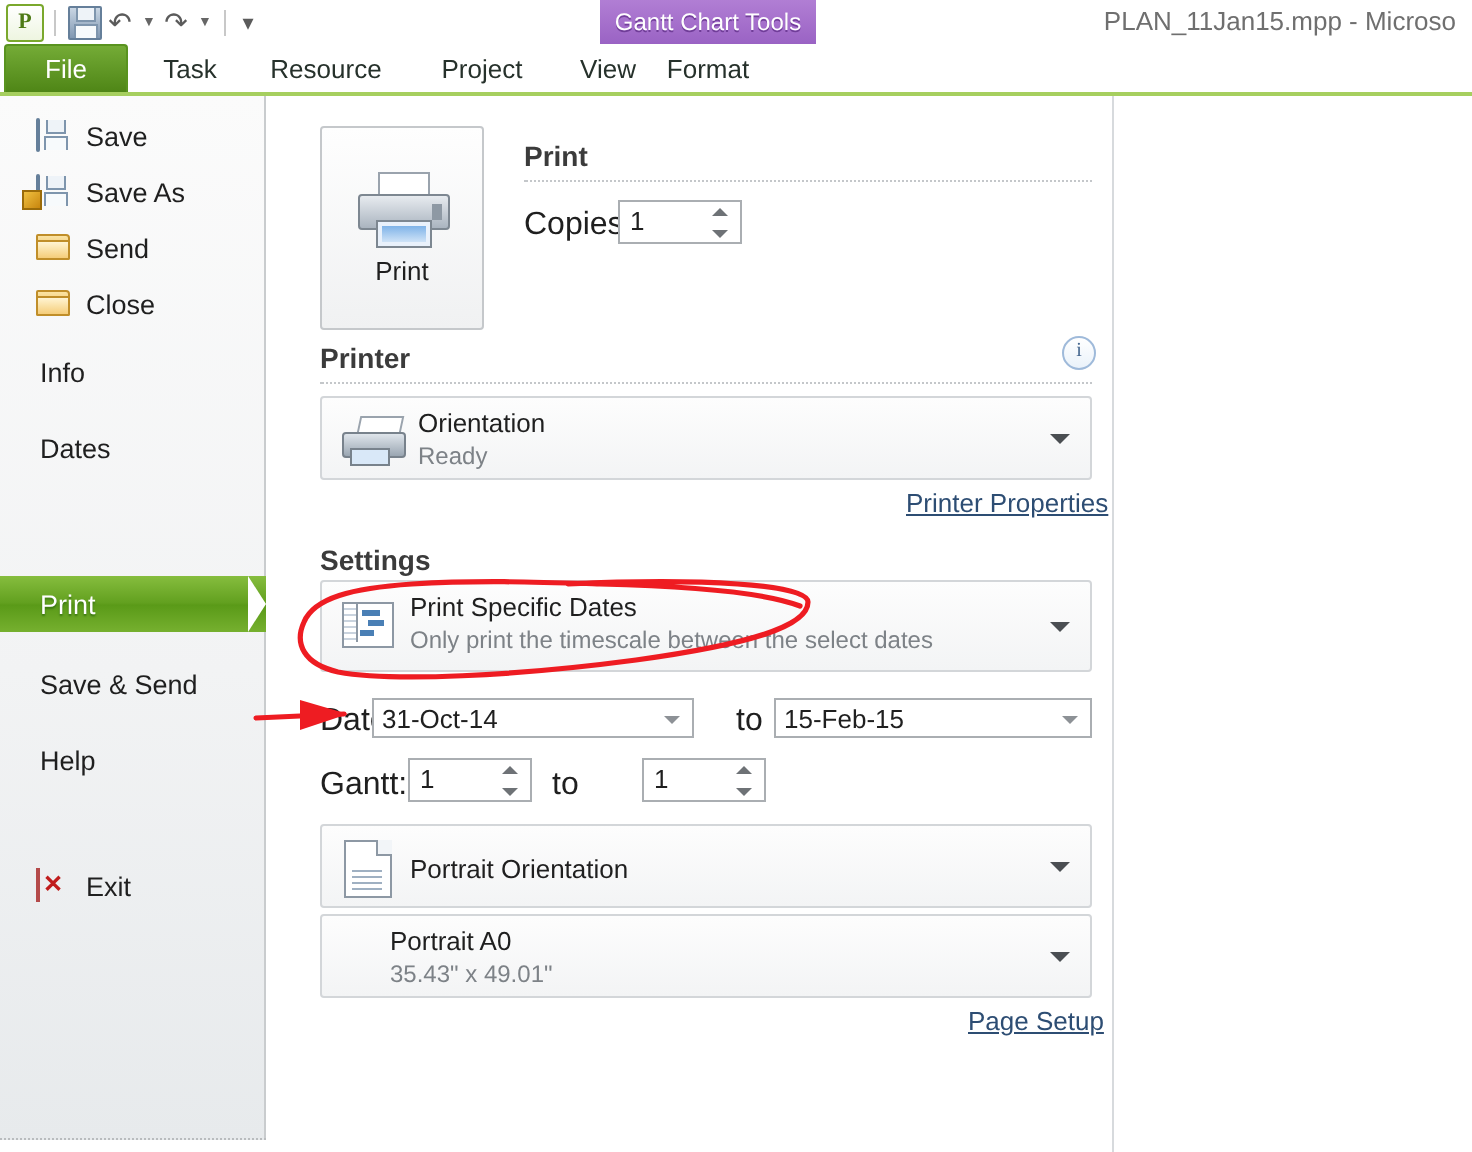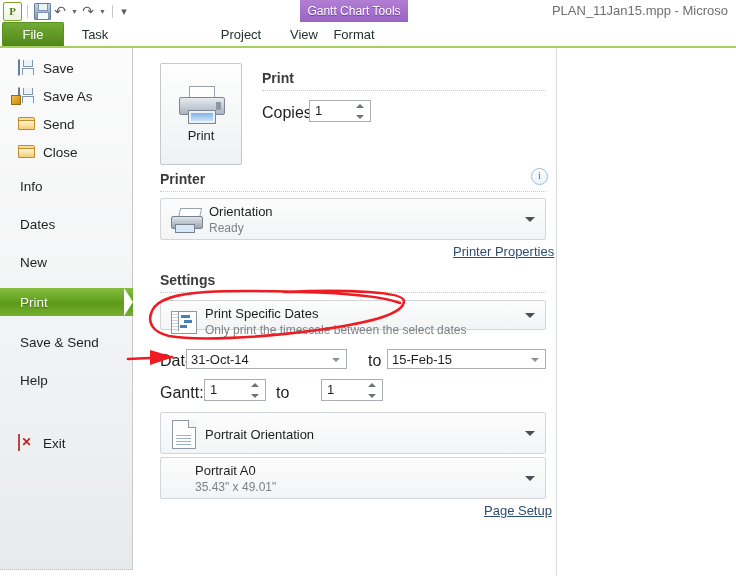--- a/index.html
+++ b/index.html
@@ -171,20 +171,21 @@
 </div>
 
 <div id="ctxtabbody"></div>
 <div id="ctxtab">
   <span>Gantt Chart Tools</span>
 </div>
 
 <div id="ribbon">
   <div class="tab" id="tab-file">File</div>
   <div class="tab" id="tab-task">Task</div>
+  <div class="tab" id="tab-resource">Resource</div>
   <div class="tab" id="tab-project">Project</div>
   <div class="tab" id="tab-view">View</div>
   <div class="tab" id="tab-format">Format</div>
 </div>
 <div id="ribbonline"></div>
 
 <div id="leftnav">
 
   <div class="navitem icon" style="top:6px">
     <span class="ico">
@@ -212,23 +213,20 @@
       <span class="fold"><span class="back"></span><span class="front"></span></span>
     </span>
     <span>Close</span>
   </div>
 
   <div class="navitem" style="top:124px">
     <span>Info</span>
   </div>
   <div class="navitem" style="top:162px">
     <span>Dates</span>
-  </div>
-  <div class="navitem" style="top:200px">
-    <span>New</span>
   </div>
 
   <div class="navitem sel" style="top:240px">
     <span>Print</span>
     <span class="navarrow2"></span>
   </div>
 
   <div class="navitem" style="top:280px">
     <span>Save &amp; Send</span>
   </div>
@@ -278,21 +276,21 @@
   </span>
   <span class="t1" style="left:48px;top:5px">Orientation</span>
   <span class="t2" style="left:48px;top:22px">Ready</span>
   <span class="dn"></span>
 </div>
 <div class="link" style="left:453px;top:244px">Printer Properties</div>
 
 <div class="sechead" style="left:160px;top:272px">Settings</div>
 <div class="secrule" style="left:160px;top:292px;width:386px"></div>
 
-<div class="combo" style="left:160px;top:300px;width:386px;height:30px">
+<div class="combo" style="left:160px;top:290px;width:386px;height:46px">
   <span class="gantt-ic" style="left:10px;top:10px">
     <span class="col"></span>
     <span class="b" style="left:9px;top:3px;width:9px"></span>
     <span class="b" style="left:12px;top:8px;width:8px"></span>
     <span class="b" style="left:8px;top:13px;width:7px"></span>
   </span>
   <span class="t1" style="left:44px;top:5px">Print Specific Dates</span>
   <span class="t2" style="left:44px;top:22px">Only print the timescale between the select dates</span>
   <span class="dn"></span>
 </div>

